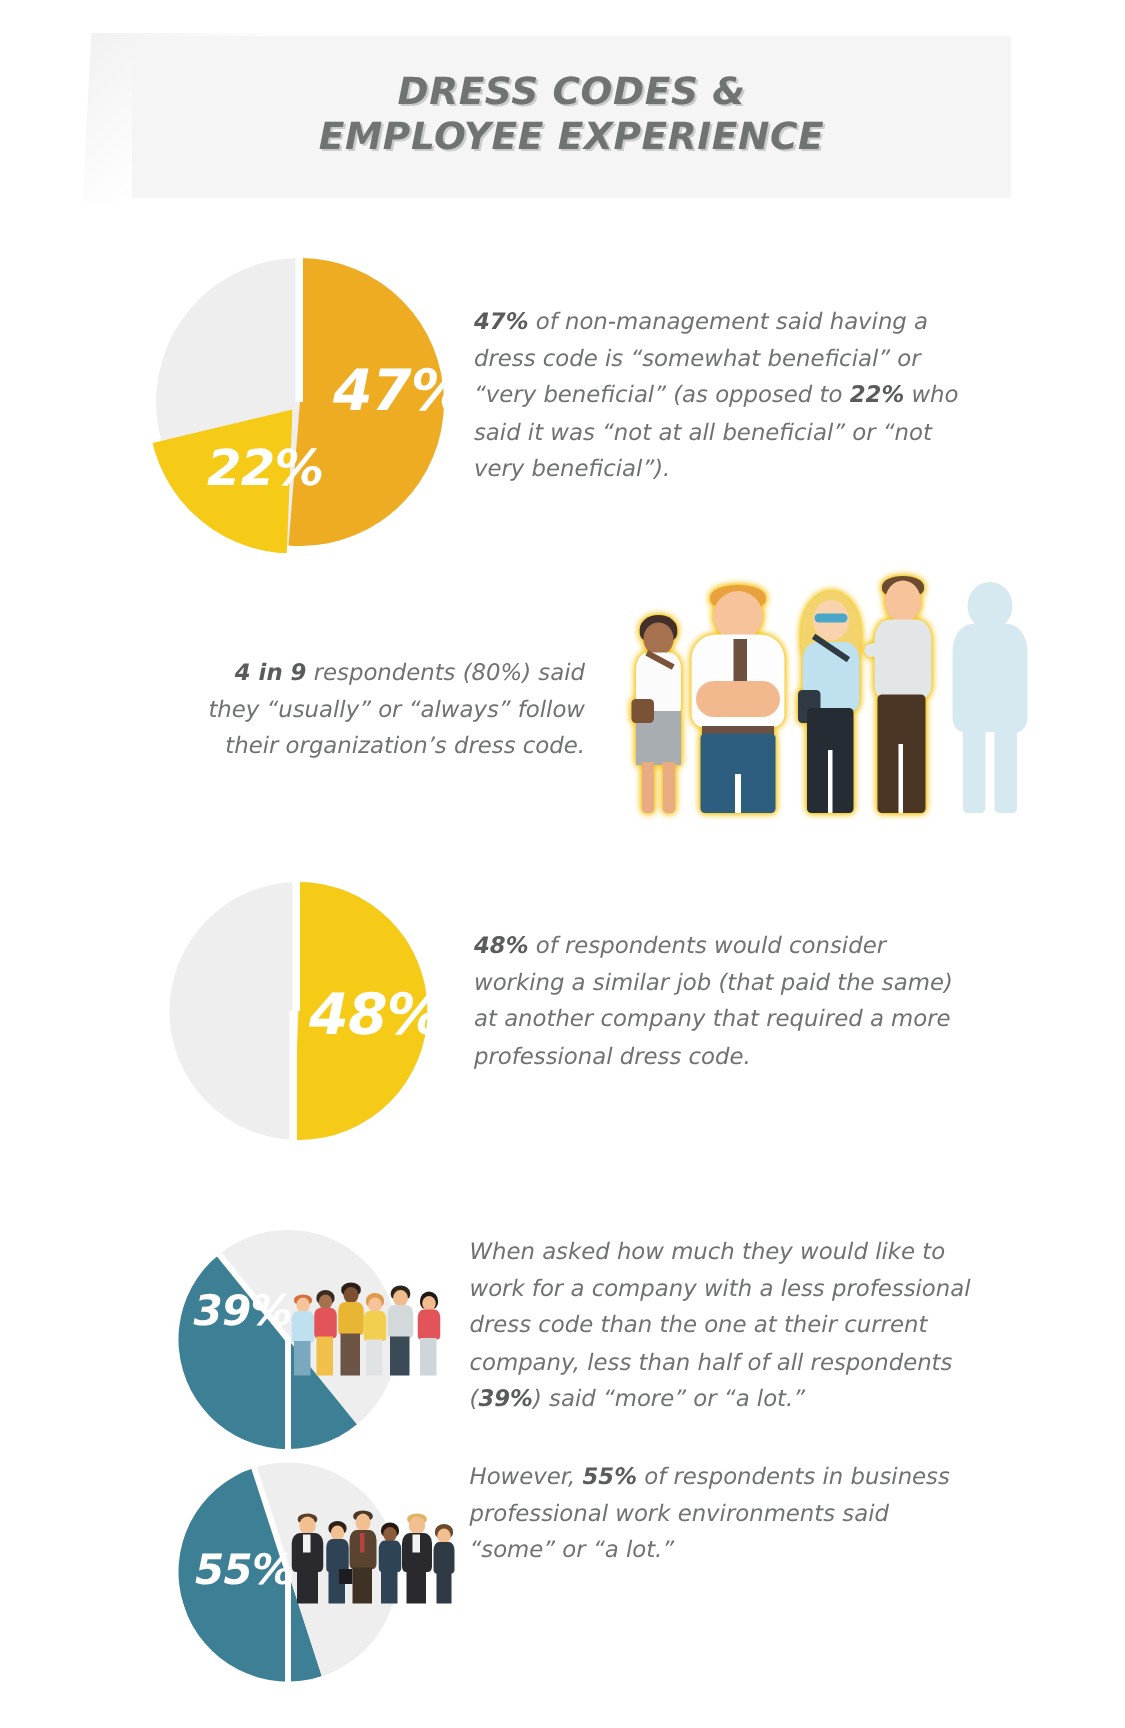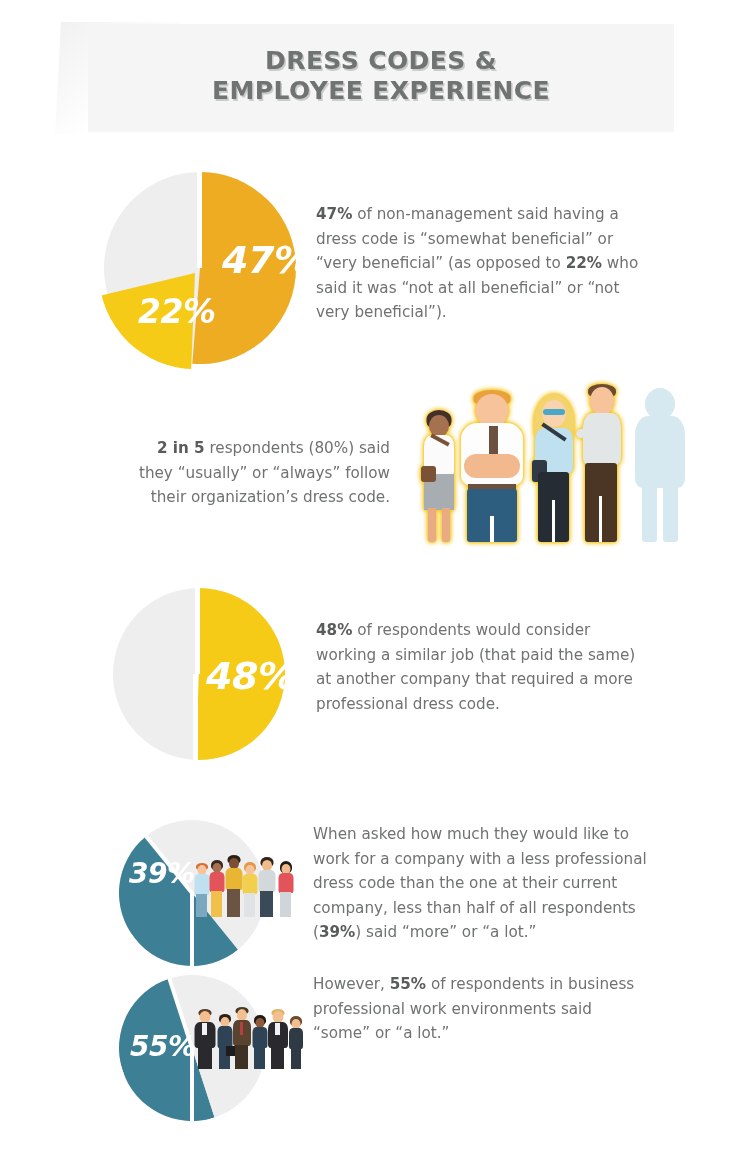--- a/index.html
+++ b/index.html
@@ -33,33 +33,35 @@
     left: 88px; top: 24px;
     width: 586px; height: 108px;
     background: #f5f5f5;
   }
   .banner-title {
     position: absolute;
     left: 0; top: 22px;
     width: 586px;
     text-align: center;
     font-family: "DejaVu Sans", sans-serif;
+    font-style: italic;
     font-weight: bold;
     font-size: 25px;
     line-height: 30px;
     letter-spacing: 0.4px;
     color: #6f7472;
     text-shadow: 1.5px 1.5px 0 rgba(150,155,153,0.45);
     white-space: pre-line;
   }
 
   
   .copy {
     position: absolute;
     font-family: "DejaVu Sans", sans-serif;
+    font-style: italic;
     font-size: 15.2px;
     line-height: 24.6px;
     color: #6e7271;
   }
 
   
   .pie { position: absolute; border-radius: 50%; }
   .pie-label {
     position: absolute;
     font-family: "DejaVu Sans", sans-serif;
@@ -107,21 +109,21 @@
   <div class="pie-label" style="left:138px; top:292px; font-size:33px;">22%</div>
 
   <div class="copy" style="left:316px; top:202px; width:332px;">
     <span style="font-weight:bold;color:#585c5b;">47%</span><span> of non-management said having a dress code is “somewhat beneficial” or “very beneficial” (as opposed to </span><span style="font-weight:bold;color:#585c5b;">22%</span><span> who said it was “not at all beneficial” or “not very beneficial”).</span>
   </div>
 </div>
 
 <div>
 
   <div class="copy" style="left:128px; top:436px; width:262px; text-align:right;">
-    <span style="font-weight:bold;color:#585c5b;">2 in 5</span><span> respondents (80%) said they “usually” or “always” follow their organization’s dress code.</span>
+    <span style="font-weight:bold;color:#585c5b;">4 in 9</span><span> respondents (80%) said they “usually” or “always” follow their organization’s dress code.</span>
   </div>
 
   <div class="people" style="left:412px; top:378px; width:236px; height:164px;">
 
     <div class="person glow" style="left:6px; width:42px; height:132px;">
       <div class="p-hair" style="top:0; width:25px; height:19px; background:#43302b;"></div>
       <div class="p-head" style="top:5px; width:20px; height:22px; background:#a5714e;"></div>
       <div class="p-body" style="top:25px; width:30px; height:42px; background:#fbfbfb;"></div>
       <div style="position:absolute; left:6px; top:64px; width:30px; height:36px; background:#a7adb1;"></div>
       <div style="position:absolute; left:12px; top:28px; width:20px; height:4px; background:#7a5236; transform:rotate(28deg);"></div>

